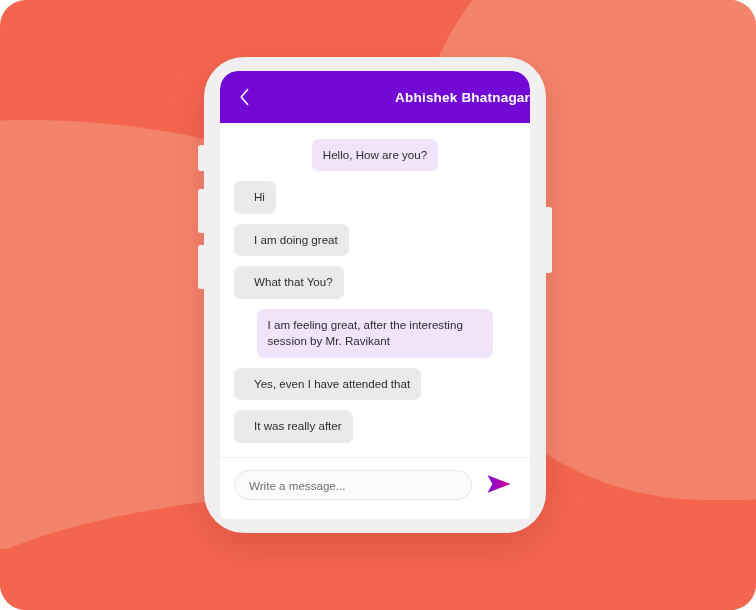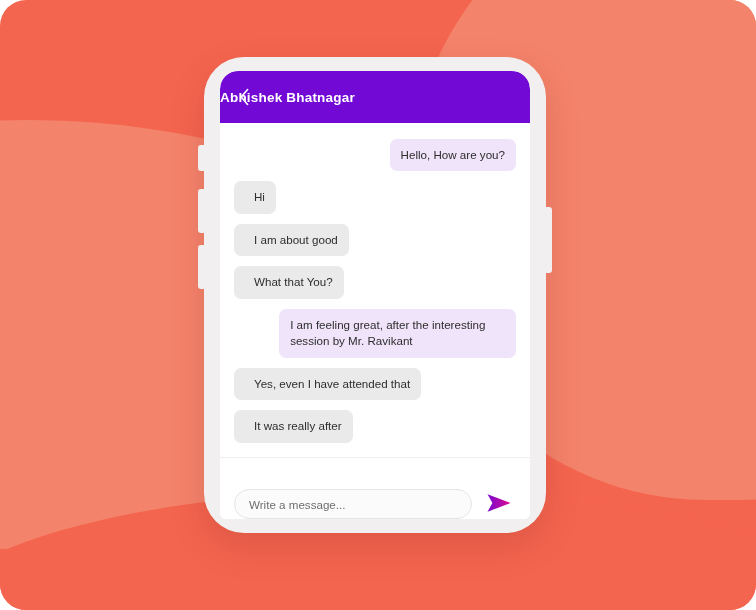--- a/index.html
+++ b/index.html
@@ -96,21 +96,21 @@
 
   
   #app-header {
     position: relative;
     flex: 0 0 auto;
     height: 52px;
     background: #7209D4;
     border-radius: 18px 18px 0 0;
     display: flex;
     align-items: center;
-    justify-content: flex-start;
+    justify-content: flex-end;
   }
   #back-button {
     position: absolute;
     left: 8px;
     top: 0;
     bottom: 0;
     width: 32px;
     display: flex;
     align-items: center;
     justify-content: center;
@@ -130,21 +130,21 @@
     padding: 16px 14px 6px 14px;
     display: flex;
     flex-direction: column;
     gap: 10px;
     overflow: hidden;
     background: #FFFFFF;
   }
 
   .msg-row { display: flex; width: 100%; }
   .msg-row.incoming { justify-content: flex-start; }
-  .msg-row.outgoing { justify-content: flex-end; }
+  .msg-row.outgoing { justify-content: center; }
 
   .bubble {
     max-width: 84%;
     padding: 8px 11px;
     border-radius: 7px;
     font-size: 11.6px;
     line-height: 1.42;
     color: #2D2D2D;
     word-wrap: break-word;
     white-space: pre-wrap;
@@ -152,23 +152,23 @@
   .bubble.incoming { background: #EAEAEA; padding-left: 20px; }
   .bubble.outgoing { background: #F0E4FA; }
 
   
   #composer {
     flex: 0 0 auto;
     height: 62px;
     border-top: 1px solid #EFEFEF;
     background: #FFFFFF;
     display: flex;
-    align-items: flex-end;
+    align-items: flex-start;
     gap: 10px;
-    padding: 0 14px;
+    padding: 12px 14px;
   }
   #message-input {
     flex: 1 1 auto;
     height: 30px;
     border: 1px solid #E4E4E4;
     border-radius: 16px;
     background: #FBFBFB;
     padding: 0 14px;
     font-family: "Liberation Sans", sans-serif;
     font-size: 11.6px;
@@ -220,21 +220,21 @@
       </div>
 
       <div id="conversation">
           <div class="msg-row outgoing">
             <div class="bubble outgoing">Hello, How are you?</div>
           </div>
           <div class="msg-row incoming">
             <div class="bubble incoming">Hi</div>
           </div>
           <div class="msg-row incoming">
-            <div class="bubble incoming">I am about good</div>
+            <div class="bubble incoming">I am doing great</div>
           </div>
           <div class="msg-row incoming">
             <div class="bubble incoming">What that You?</div>
           </div>
           <div class="msg-row outgoing">
             <div class="bubble outgoing">I am feeling great, after the interesting session by Mr. Ravikant</div>
           </div>
           <div class="msg-row incoming">
             <div class="bubble incoming">Yes, even I have attended that</div>
           </div>

